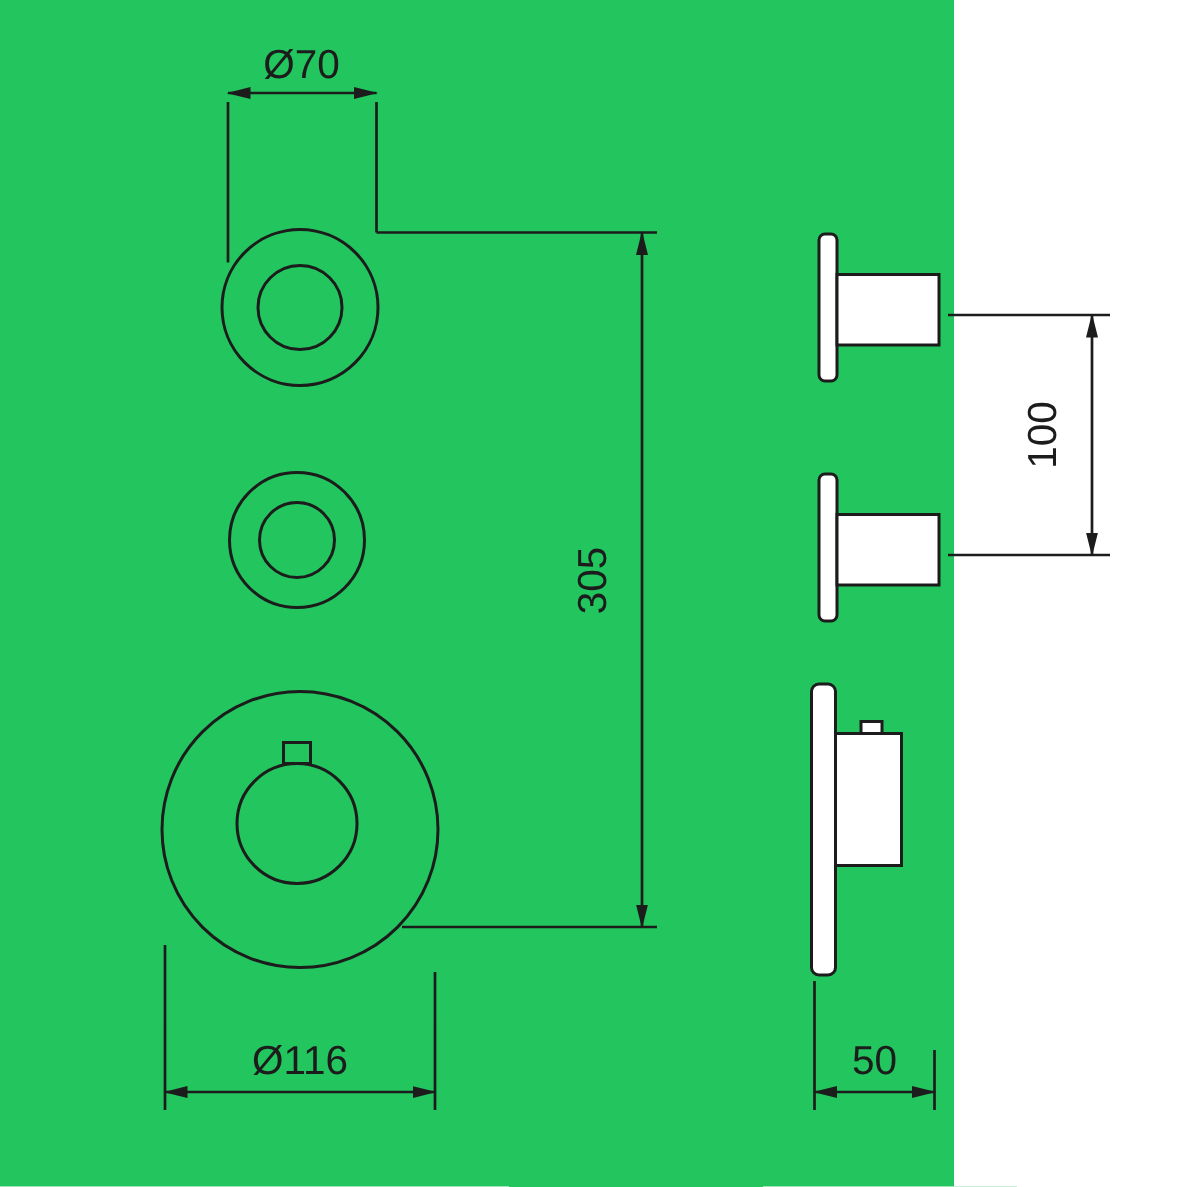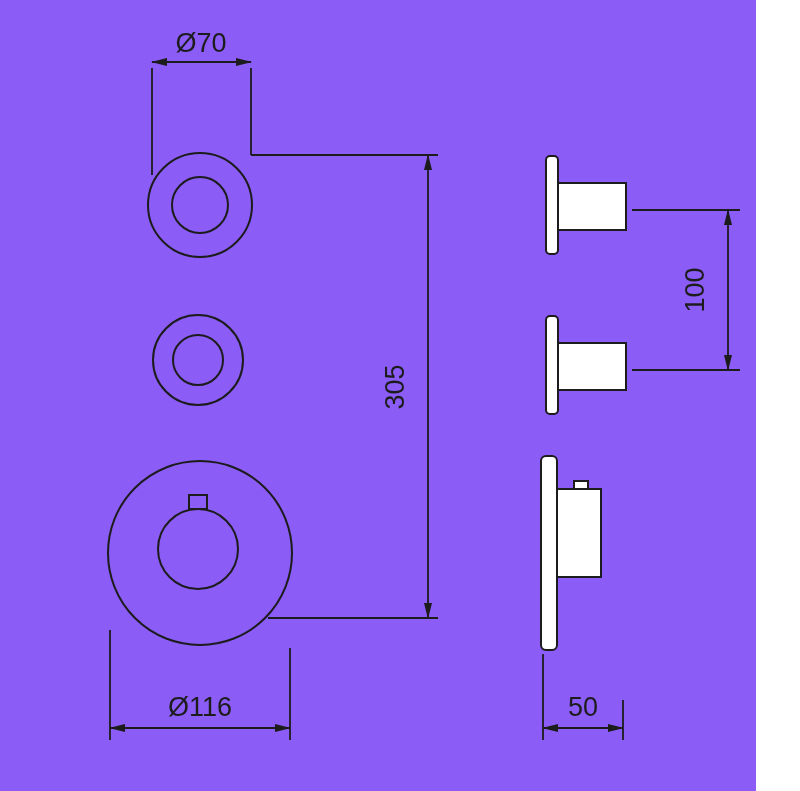--- a/index.html
+++ b/index.html
@@ -4,23 +4,23 @@
 <style>
   html, body {
     margin: 0;
     padding: 0;
     background: #ffffff;
     width: 800px;
     height: 791px;
     overflow: hidden;
   }
   .drawing-wrap {
-    width: 756px;
+    width: 636px;
     height: 791px;
-    background: #8b5cf6;
+    background: #22c55e;
   }
   
   .ln {
     stroke: #1c1c1c;
     stroke-width: 2;
     fill: none;
   }
   .shape {
     stroke: #1c1c1c;
     stroke-width: 2;

